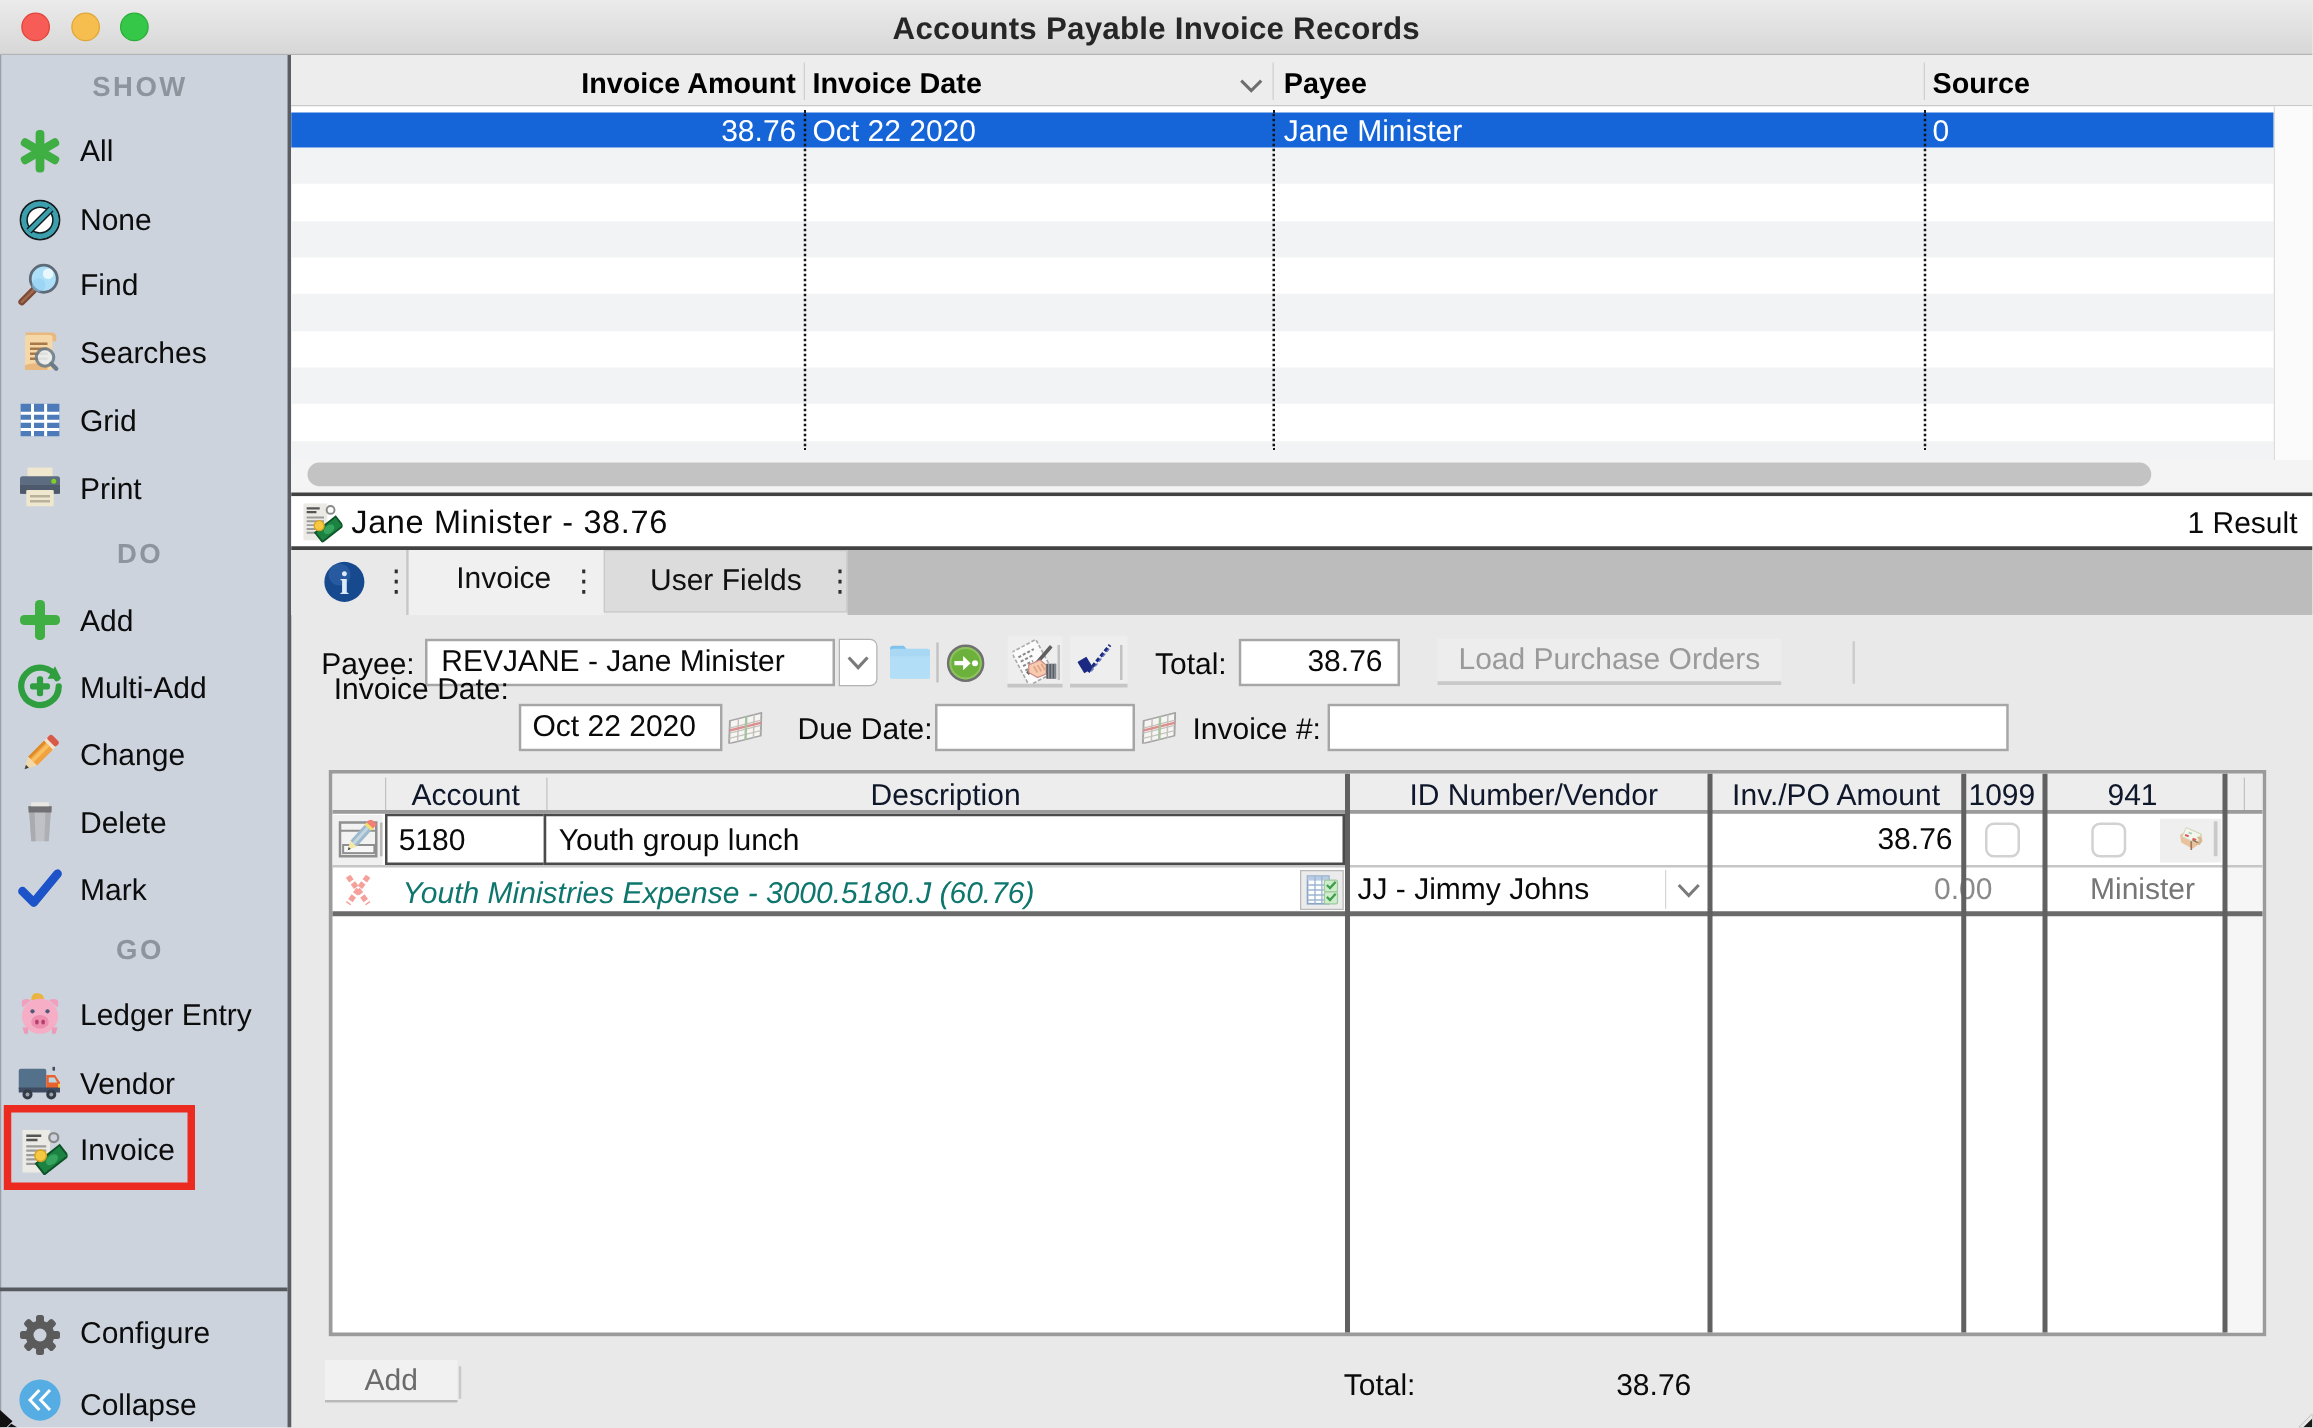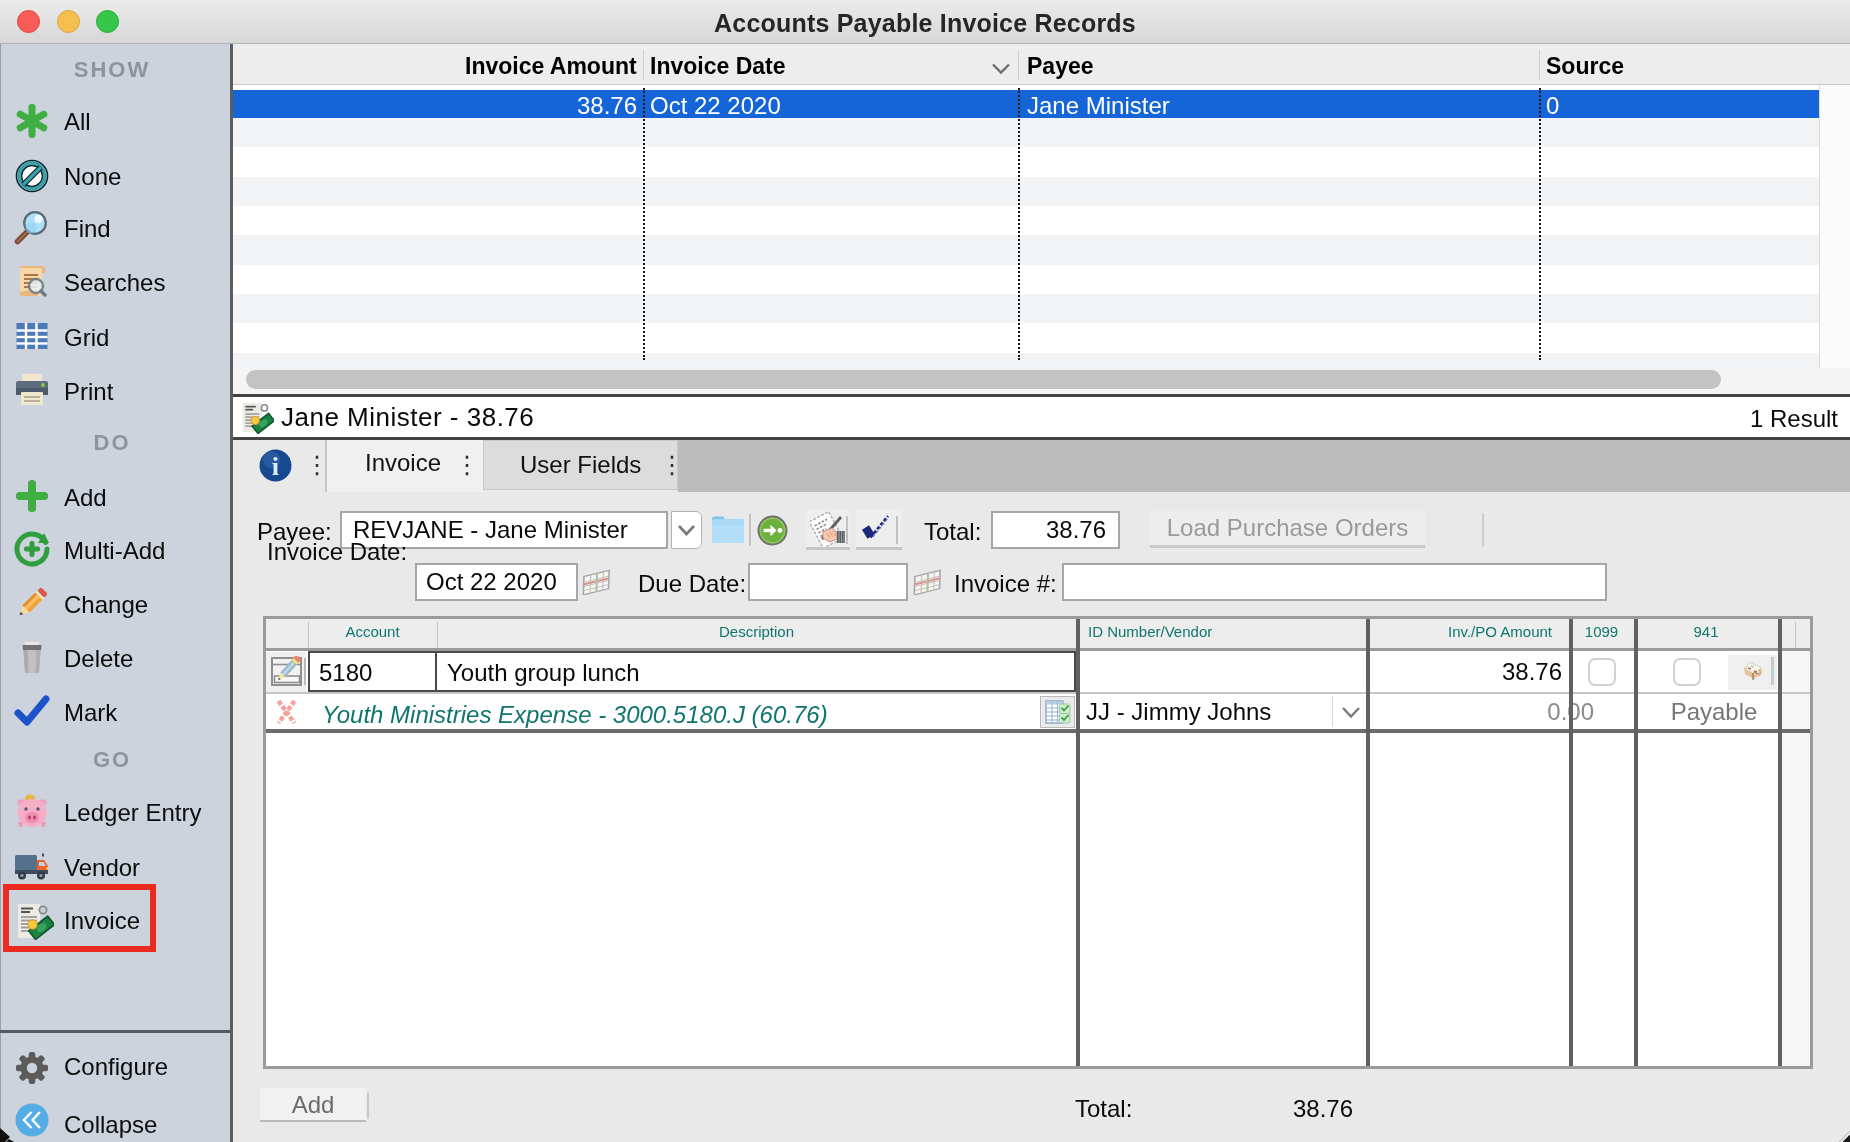--- a/index.html
+++ b/index.html
@@ -41,21 +41,21 @@
 #tseg3 { left:250px; top:0; width:195px; height:50px; background:#dcdcdc; border:1.5px solid #c9c9c9; }
 .tabtext { font-size:24px; color:#111; top:9px; }
 
 .flabel { font-size:24px; color:#0a0a0a; position:absolute; }
 .finput { background:#fff; border:2px solid #a6a6a6; position:absolute; font-size:24px; color:#0a0a0a; }
 .ficonbar { width:2px; background:#c2c2c2; position:absolute; }
 #lpo { left:1150px; top:511px; width:275px; height:37px; background:#ededed; border-bottom:3px solid #c9c9c9; text-align:center; font-size:24px; color:#9a9a9a; line-height:34px; position:absolute; }
 
 #ltable { left:263px; top:616px; width:1550px; height:453px; border:3px solid #9b9b9b; background:#fff; }
 #lthead { left:266px; top:619px; width:1544px; height:32px; background:#ededed; }
-.lth { top:623px; font-size:15px; color:#0f766e; position:absolute; }
+.lth { top:623px; font-size:24px; color:#0f172a; position:absolute; }
 .dkv { width:4px; top:619px; height:447px; background:#616161; position:absolute; }
 #lheadbot { left:266px; top:648px; width:1544px; height:3px; background:#9b9b9b; }
 .cell { position:absolute; font-size:24px; color:#0a0a0a; }
 .cb { width:28px; height:28px; background:#fff; border:2px solid #d2d2d2; border-radius:7px; position:absolute; }
 #row1bot { left:266px; top:692px; width:1544px; height:2px; background:#c6c6c6; }
 #row2bot { left:266px; top:729px; width:1544px; height:4px; background:#6b6b6b; }
 #lastcol { left:1781px; top:651px; width:29px; height:415px; background:#f6f6f6; }
 
 #addbtn { left:260px; top:1088px; width:106px; height:34px; background:#f1f1f1; border-bottom:2px solid #b9b9b9; text-align:center; font-size:24px; color:#6b6b6b; line-height:33px; }
 #adddiv { left:367px; top:1093px; width:2px; height:26px; background:#c9c9c9; }
@@ -431,21 +431,21 @@
  <line x1="14.5" y1="1" x2="14.5" y2="23" stroke="#a6c4a0" stroke-width="2"></line>
  </g>
 </svg>
 <div class="flabel" style="left:954px;top:570px;">Invoice #:</div>
 <div class="finput" style="left:1062px;top:563px;width:545px;height:38px;"></div>
 <div id="ltable" class="abs"></div>
 <div id="lthead" class="abs"></div>
 <div id="lastcol" class="abs"></div>
 <div class="lth" style="left:308px;width:129px;text-align:center;">Account</div>
 <div class="lth" style="left:437px;width:639px;text-align:center;">Description</div>
-<div class="lth" style="left:1076px;width:290px;text-align:left;padding-left:12px;">ID Number/Vendor</div>
+<div class="lth" style="left:1076px;width:290px;text-align:center;padding-left:12px;">ID Number/Vendor</div>
 <div class="lth" style="left:1366px;width:186px;text-align:right;">Inv./PO Amount</div>
 <div class="lth" style="left:1569px;width:65px;text-align:center;">1099</div>
 <div class="lth" style="left:1634px;width:144px;text-align:center;">941</div>
 <div class="abs" style="left:308px;top:622px;width:1px;height:26px;background:#c2c2c2;"></div>
 <div class="abs" style="left:437px;top:622px;width:1px;height:26px;background:#c2c2c2;"></div>
 <div class="abs" style="left:1795px;top:622px;width:1px;height:26px;background:#c2c2c2;"></div>
 <div id="lheadbot" class="abs"></div>
 
 <div class="abs" style="left:266px;top:652px;width:40px;height:40px;background:#f0f0f0;">
 <svg style="position:absolute;left:4px;top:4px;width:33px;height:31px;" viewBox="0 0 33 31">
@@ -508,21 +508,21 @@
  <path d="M16.5 17.5 L19 20 L23.5 15" fill="none" stroke="#3f9e4b" stroke-width="1.8"></path>
 </svg>
 </div>
 <div class="abs" style="left:1080px;top:695px;width:284px;height:33px;background:#fff;"></div>
 <div class="cell" style="left:1086px;top:698px;">JJ - Jimmy Johns</div>
 <div class="abs" style="left:1332px;top:696px;width:1px;height:31px;background:#d5d5d5;"></div>
 <svg class="abs" style="left:1341px;top:706px;width:20px;height:13px;" viewBox="0 0 20 13">
     <path d="M2 2 L10 10.5 L18 2" fill="none" stroke="#7a7a7a" stroke-width="2.4"></path>
   </svg>
 <div class="cell" style="left:1462px;top:698px;width:132px;text-align:right;color:#8a8a8a;">0.00</div>
-<div class="cell" style="left:1640px;top:698px;width:148px;text-align:center;color:#767676;">Payable</div>
+<div class="cell" style="left:1640px;top:698px;width:148px;text-align:center;color:#767676;">Minister</div>
 <div id="row2bot" class="abs"></div>
 <div class="dkv" style="left:1076px;"></div>
 <div class="dkv" style="left:1366px;"></div>
 <div class="dkv" style="left:1569px;"></div>
 <div class="dkv" style="left:1634px;"></div>
 <div class="dkv" style="left:1778px;"></div>
 <div id="addbtn" class="abs">Add</div>
 <div id="adddiv" class="abs"></div>
 <div class="flabel" style="left:1075px;top:1095px;">Total:</div>
 <div class="flabel" style="left:1233px;top:1095px;width:120px;text-align:right;">38.76</div>

